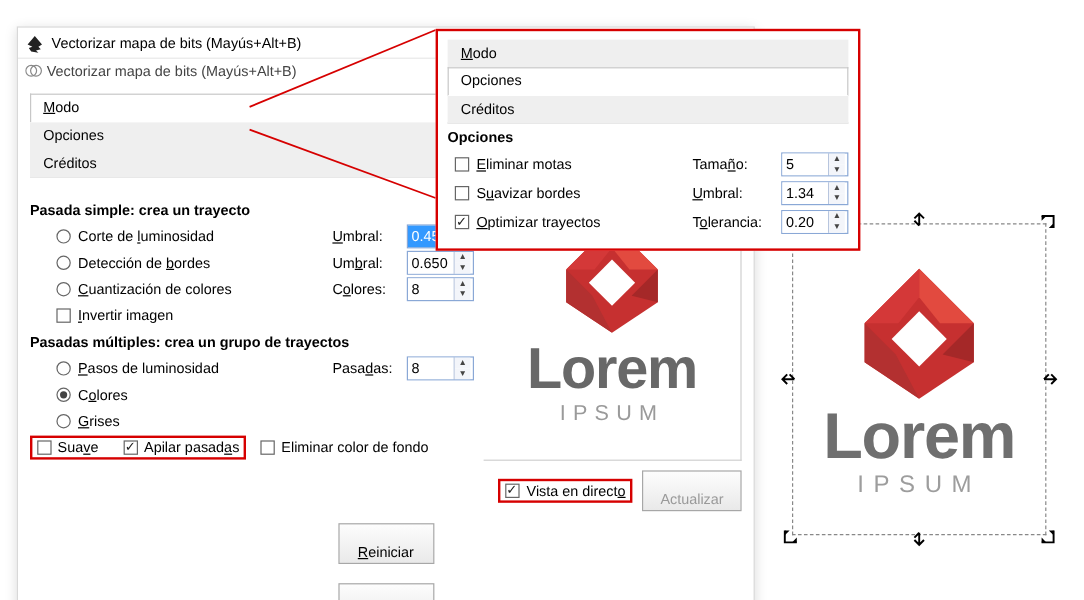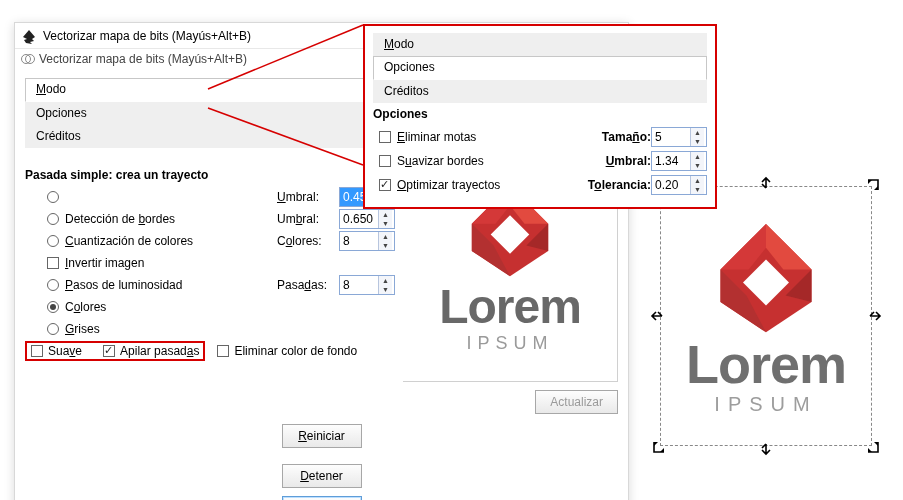--- a/index.html
+++ b/index.html
@@ -113,21 +113,21 @@
   }
   .logo-small {text-align:center;}
   .logo-small .shape{display:inline-block;}
   .logo-small .shape svg{display:block;margin:0 auto;}
   .logo-small .lorem{font-size:48px;font-weight:700;color:#686868;letter-spacing:-1px;line-height:1;}
   .logo-small .ipsum{font-size:18px;color:#9a9a9a;letter-spacing:6px;margin-top:2px;}
   .btn {
     border:1px solid #a7a7a7;
     background:linear-gradient(#fdfdfd,#e9e9e9);
     height:24px;
-    padding:4px 14px;
+    padding:16px 14px;
     font-size:12px;
     cursor:default;
     min-width:80px;
   }
   .btn.primary{border:1px solid #5f9dd8;box-shadow:0 0 0 1px #bcdfff inset;}
   .btn:disabled{color:#9a9a9a;}
   .footer{display:flex;gap:8px;margin-top:10px;align-items:center;flex-direction:column;}
   .footer .spacer{flex:1;}
   .overlay-panel{
     position:absolute;
@@ -135,21 +135,21 @@
     top:24px;
     width:354px;
     background:#fff;
     border:2px solid #d60000;
     padding:6px 8px 10px 8px;
     z-index:5;
   }
   .overlay-panel .tabbar{margin-top:0;}
   .ovrow{display:flex;align-items:center;height:24px;}
   .ovrow .lab{display:flex;align-items:center;gap:6px;flex:1;padding-left:6px;}
-  .ovrow .rlab{width:74px;text-align:right;font-weight:bold;}
+  .ovrow .rlab{width:74px;text-align:left;}
   .connector{
     position:absolute;
     pointer-events:none;
     z-index:4;
   }
   .connector line{stroke:#d60000;stroke-width:1.5;}
   .canvas-sel{
     position:absolute;
     left:650px;
     top:176px;
@@ -203,20 +203,21 @@
       <div class="tab"><span>Créditos</span></div>
     </div>
 
     <div class="two-col">
       <div class="left-block">
         <div class="section-title">Pasada simple: crea un trayecto</div>
 
         <div class="row">
           <span class="indent"></span>
           <span class="radio"></span>
+          <span class="label">Corte de <span class="u">l</span>uminosidad</span>
           <span class="rcol">
             <span class="flab"><span class="u">U</span>mbral:</span>
             <span class="numbox sel">
               <input value="0.450" style="">
               <span class="spin">
                   <div>▲</div>
                   <div>▼</div>
                 </span>
             </span>
           </span>
@@ -253,20 +254,21 @@
             </span>
           </span>
         </div>
 
         <div class="row">
           <span class="indent"></span>
           <span class="checkbox"></span>
           <span class="label"><span class="u">I</span>nvertir imagen</span>
         </div>
 
+        <div class="section-title">Pasadas múltiples: crea un grupo de trayectos</div>
 
         <div class="row">
           <span class="indent"></span>
           <span class="radio"></span>
           <span class="label"><span class="u">P</span>asos de luminosidad</span>
           <span class="rcol">
             <span class="flab">Pasa<span class="u">d</span>as:</span>
             <span class="numbox">
               <input value="8" style="">
               <span class="spin">
@@ -321,20 +323,24 @@
             </svg>
           </span>
           <div class="lorem">Lorem</div>
           <div class="ipsum">IPSUM</div>
         </div>
       </div>
     </div>
 
     <div class="prev-row">
       <div style="flex:1"></div>
+      <span class="red-inline2">
+        <span class="checkbox checked"></span>
+        <span>Vista en direct<span class="u">o</span></span>
+      </span>
       <button class="btn" disabled="">Actualizar</button>
     </div>
 
     <div class="footer">
       <button class="btn"><span class="u">R</span>einiciar</button>
       <span class="spacer"></span>
       <button class="btn"><span class="u">D</span>etener</button>
       <button class="btn primary">Aceptar</button>
     </div>
   </div>

